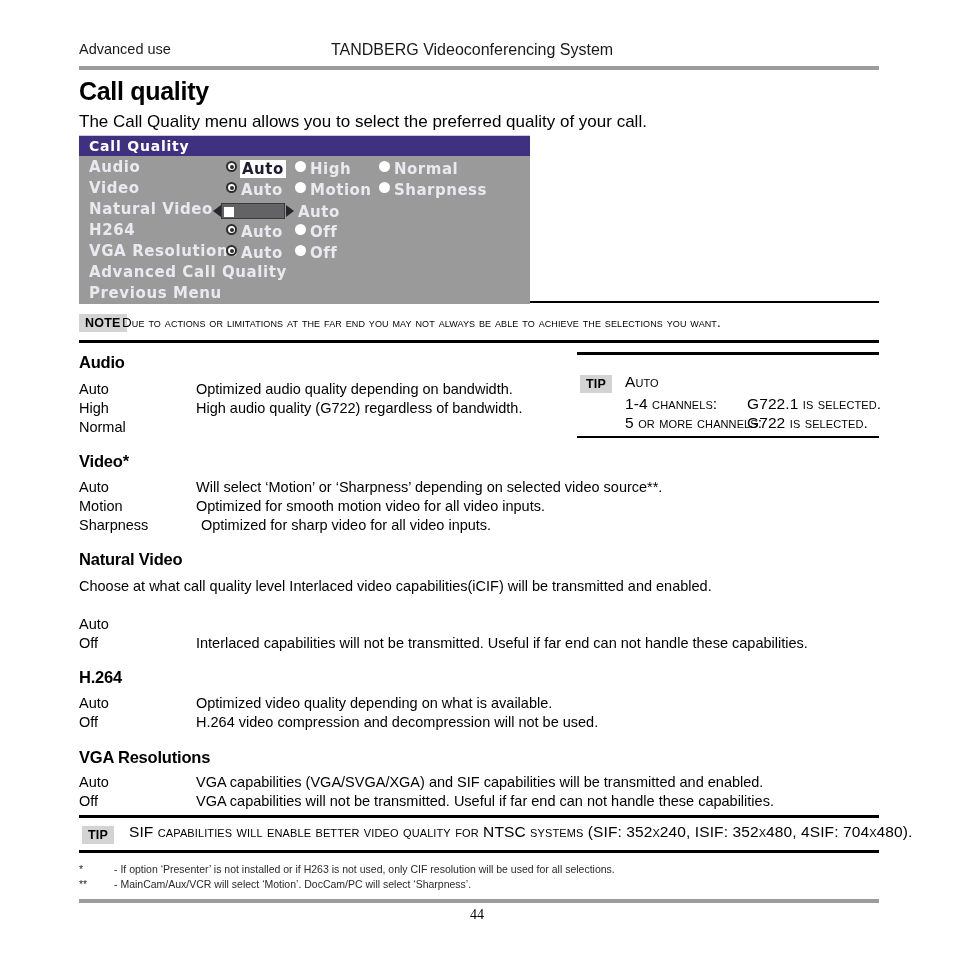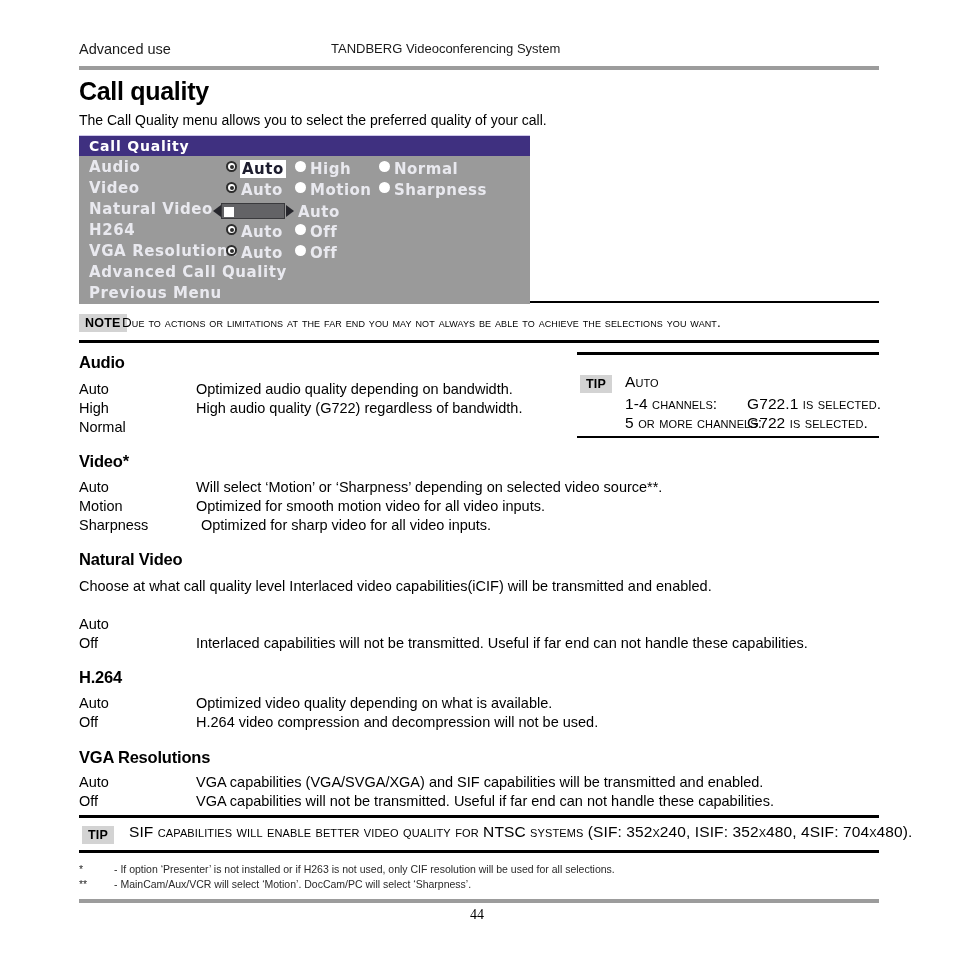--- a/index.html
+++ b/index.html
@@ -33,21 +33,21 @@
   }
   .rh-left {
     position: absolute;
     left: 0; top: 0;
     font-size: 14.5px;
     color: #1a1a1a;
   }
   .rh-center {
     position: absolute;
     left: 252px; top: 0;
-    font-size: 13px;
+    font-size: 16px;
     color: #1a1a1a;
   }
   .header-rule {
     position: absolute;
     left: 79px;
     top: 66px;
     width: 800px;
     height: 4px;
     background: #9c9c9c;
   }
@@ -59,21 +59,21 @@
     top: 77px;
     font-size: 25px;
     font-weight: bold;
     letter-spacing: -0.3px;
     color: #000;
   }
   .intro {
     position: absolute;
     left: 79px;
     top: 112px;
-    font-size: 14px;
+    font-size: 17px;
   }
 
   
   .menu {
     position: absolute;
     left: 79px;
     top: 135px;
     width: 451px;
     height: 169px;
     background: #9a9a9a;

